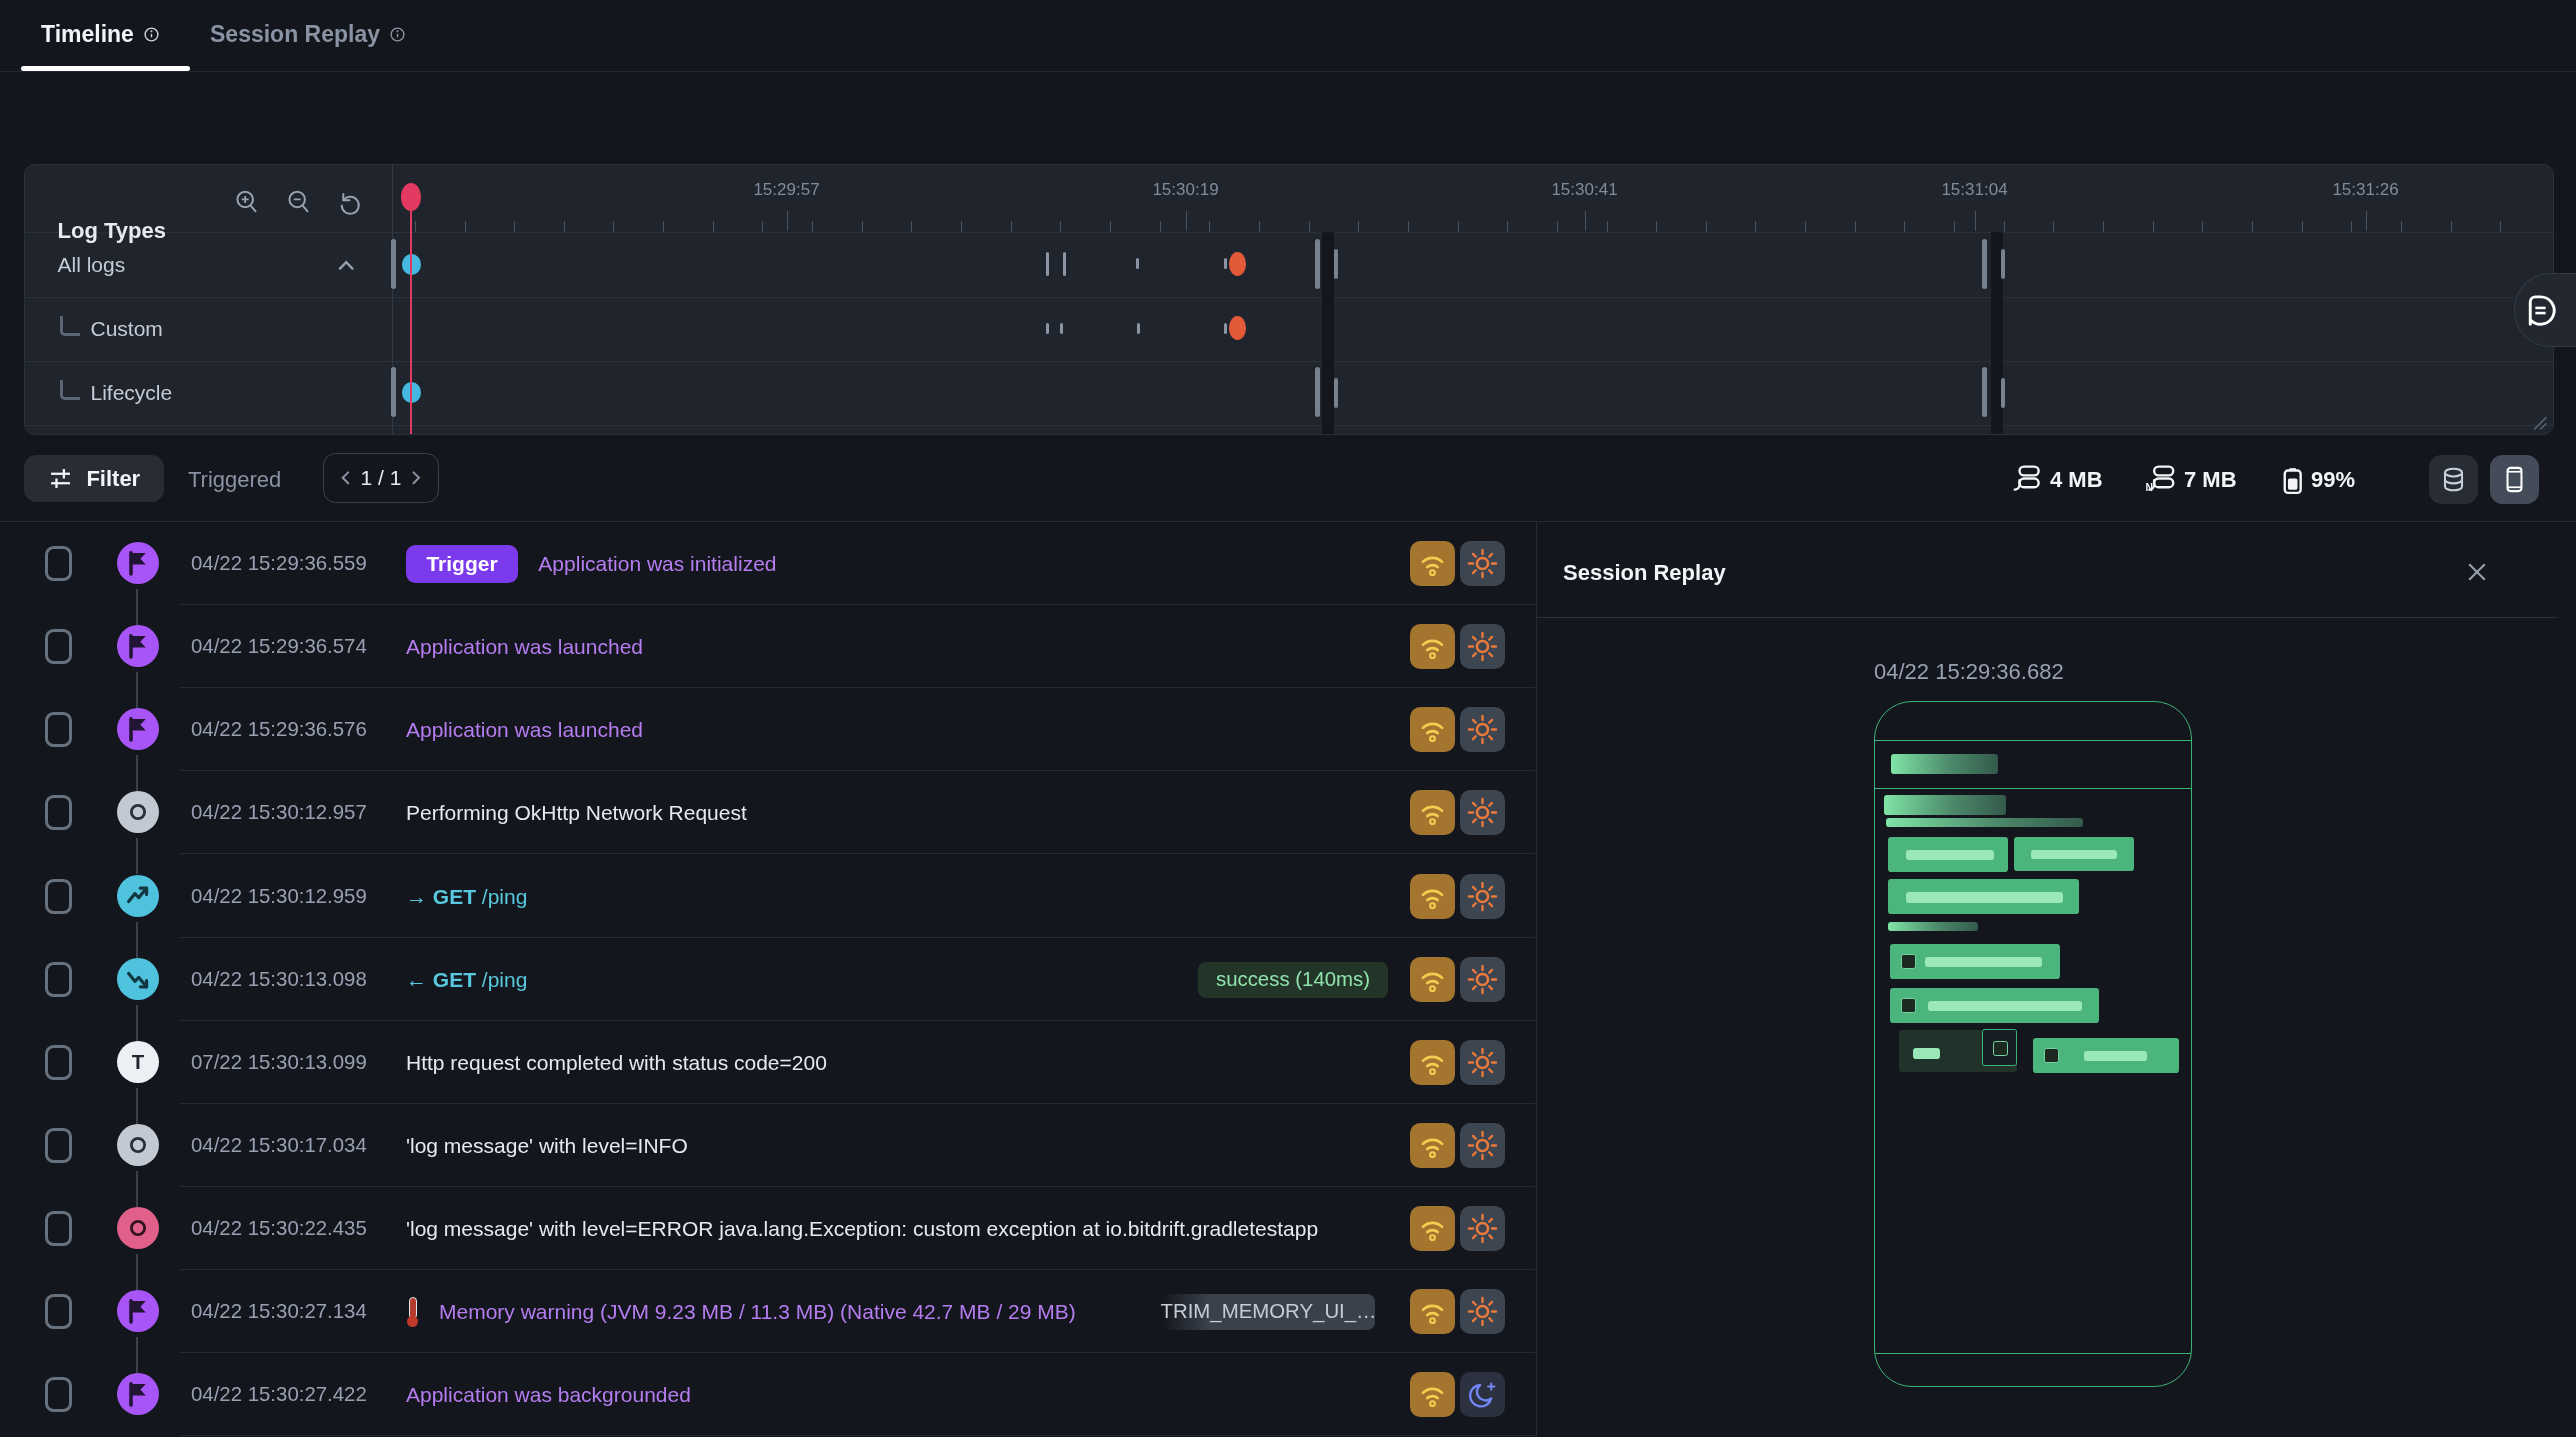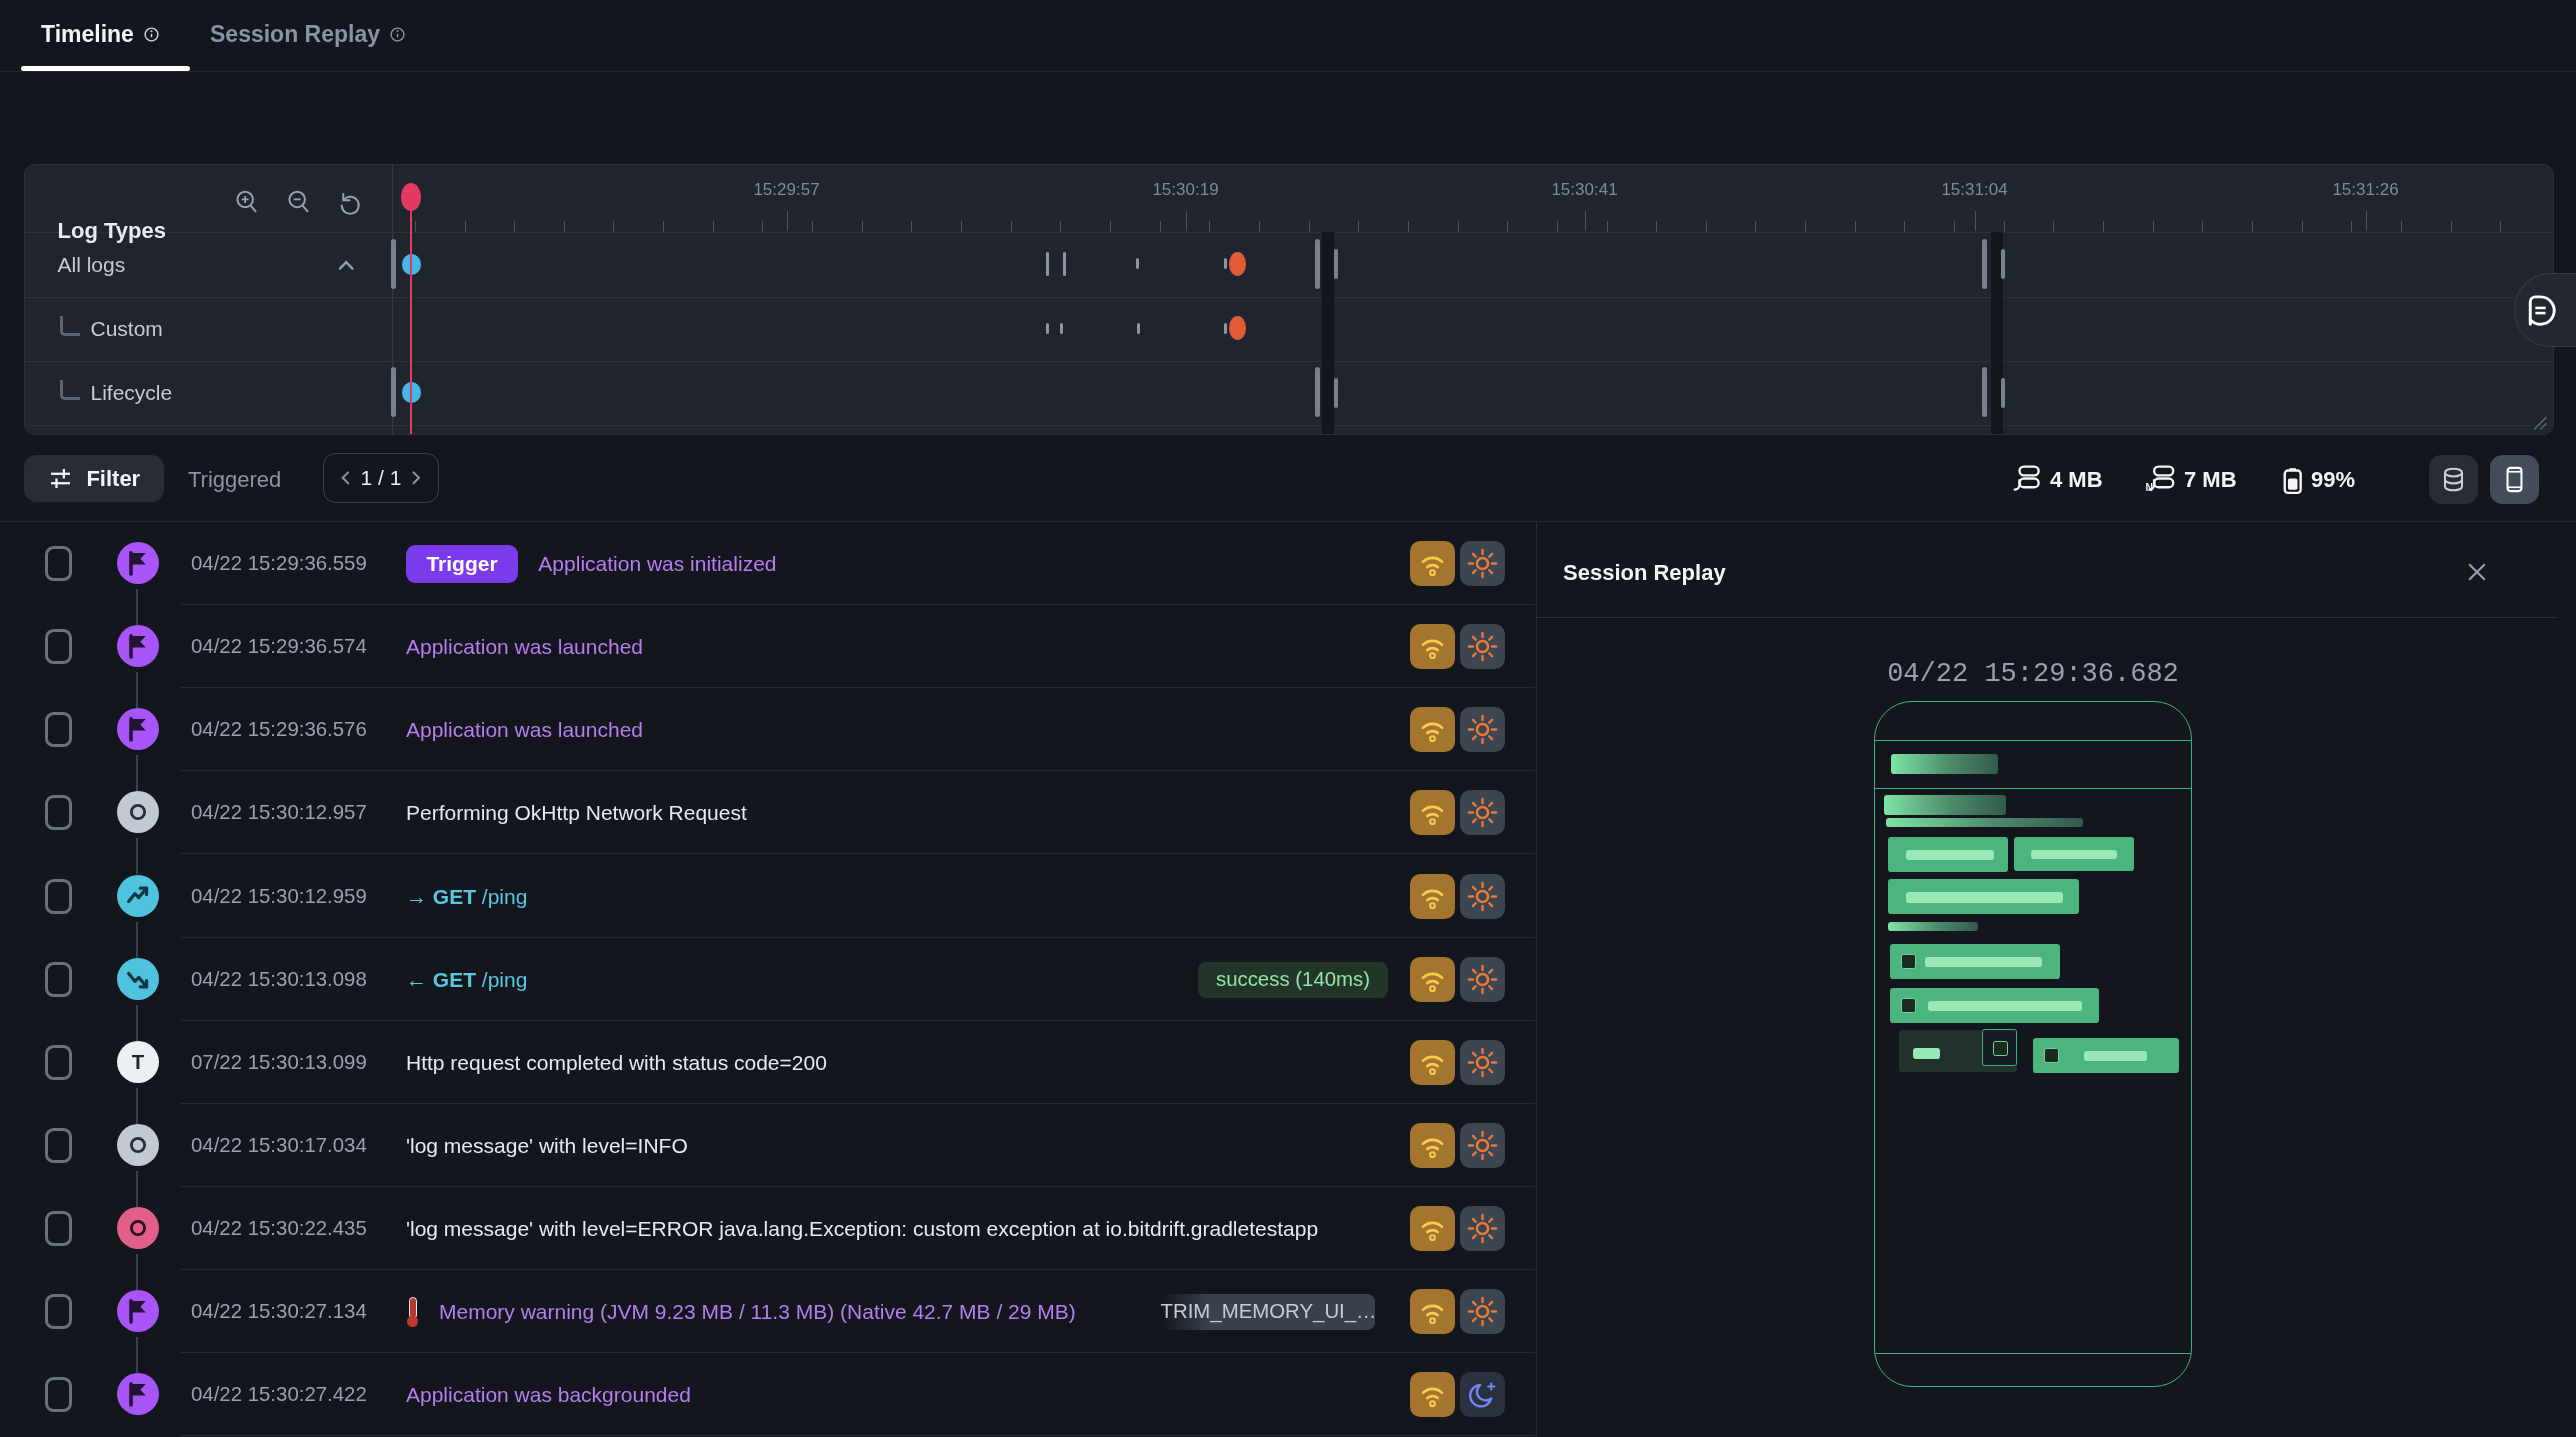--- a/index.html
+++ b/index.html
@@ -82,21 +82,21 @@
   .icon-btn.sun{left:1460px;background:#3d4551;color:#ea7a3b;}
   .icon-btn.moon{left:1460px;background:#2b313f;color:#7287f5;}
   .thermo{display:inline-block;width:12.6px;height:30px;position:relative;}
   .thermo:before{content:"";position:absolute;left:3.1px;top:0;width:6.3px;height:20.4px;border:1.6px solid #e8e8e8;border-radius:3.9px;background:#b23b2e;}
   .thermo:after{content:"";position:absolute;left:0.8px;bottom:0;width:11px;height:11px;border-radius:50%;background:#c0392b;}
 
   
   .sr-title{position:absolute;left:1563px;top:560px;font-size:22px;font-weight:bold;color:#f2f4f8;}
   .sr-close{position:absolute;left:2463px;top:558px;width:28px;height:28px;color:#98a1b2;cursor:pointer;}
   .sr-hline{position:absolute;left:1537px;top:617px;width:1020px;height:0.8px;background:#2b313b;}
-  .sr-ts{position:absolute;left:1874px;top:659px;width:318px;text-align:center;font-size:27px;color:#98a1b2;font-family:Liberation Mono, monospace;}
+  .sr-ts{position:absolute;left:1874px;top:659px;width:318px;font-size:22px;color:#98a1b2;}
   .phone{position:absolute;left:1874px;top:701px;width:318px;height:686px;border:1.6px solid #3cb377;border-radius:38px;box-sizing:border-box;}
   .phone-line{position:absolute;left:0;width:100%;height:0;border-top:1.6px solid #3cb377;}
   .wf{position:absolute;border-radius:3.1px;}
   .wf-grad{background:linear-gradient(90deg,#7fe4a6 0%,#4d8a6b 55%,#335a4b 100%);}
   .wf-solid{background:#4cb57e;}
   .wf-inner{position:absolute;background:#9ae8b8;border-radius:3.1px;}
   .wf-sq{position:absolute;width:13.3px;height:13.3px;background:#1c2a22;border:1.6px solid #77d39d;border-radius:2.4px;}
   .wf-dark{background:#20322a;border-radius:2.4px;}
   .wf-outsq{background:#161d24;border:1.6px solid #3cb377;border-radius:2.4px;box-sizing:border-box;}
   svg{display:block;}

